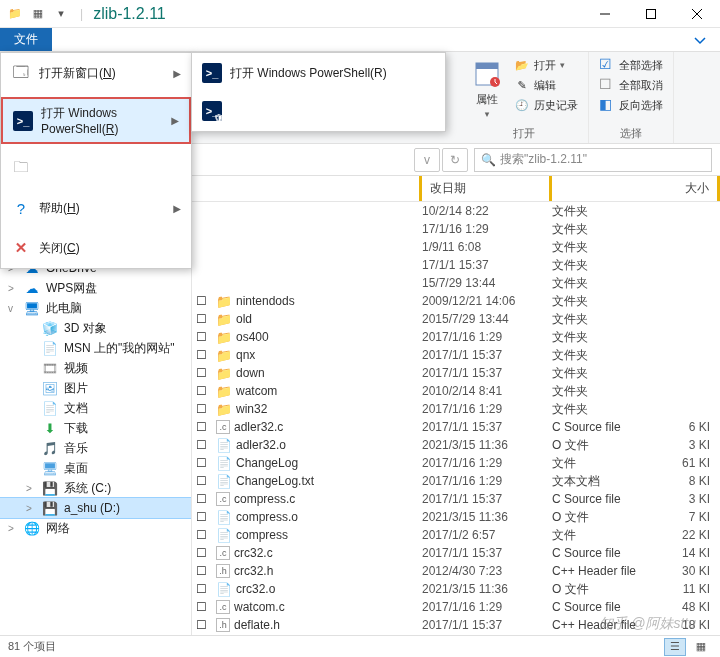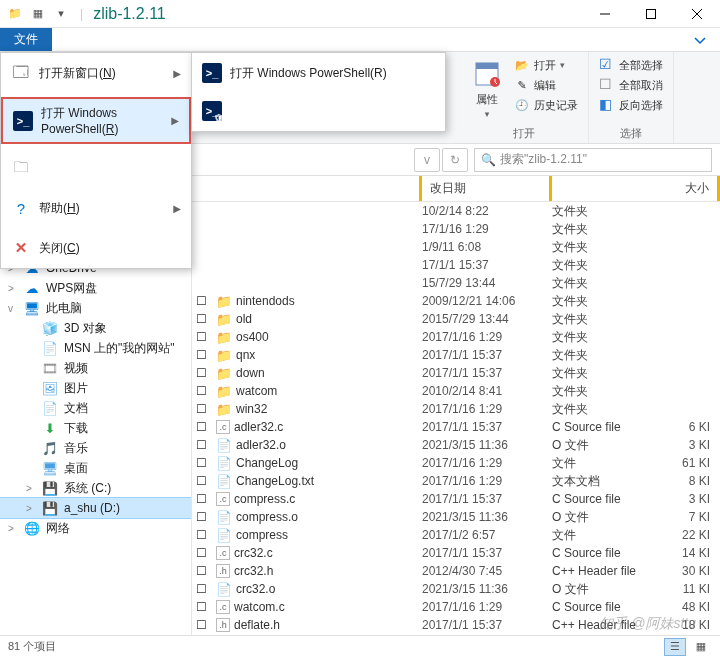--- a/index.html
+++ b/index.html
@@ -473,21 +473,21 @@
           <div class="fc-date">2017/1/1 15:37</div>
           <div class="fc-type">C Source file</div>
           <div class="fc-size">14 KI</div>
         </div>
         <div class="file-row">
           <div class="fc-name">
             <span class="check">☐</span>
             <span class="ficon" style="background:#fff;border:1px solid #bbb;font-size:9px;color:#666;width:14px;height:14px;display:inline-flex;align-items:center;justify-content:center">.h</span>
             <span>crc32.h</span>
           </div>
-          <div class="fc-date">2012/4/30 7:45</div>
+          <div class="fc-date">2012/4/30 7:23</div>
           <div class="fc-type">C++ Header file</div>
           <div class="fc-size">30 KI</div>
         </div>
         <div class="file-row">
           <div class="fc-name">
             <span class="check">☐</span>
             <span class="ficon file-ico">📄</span>
             <span>crc32.o</span>
           </div>
           <div class="fc-date">2021/3/15 11:36</div>

